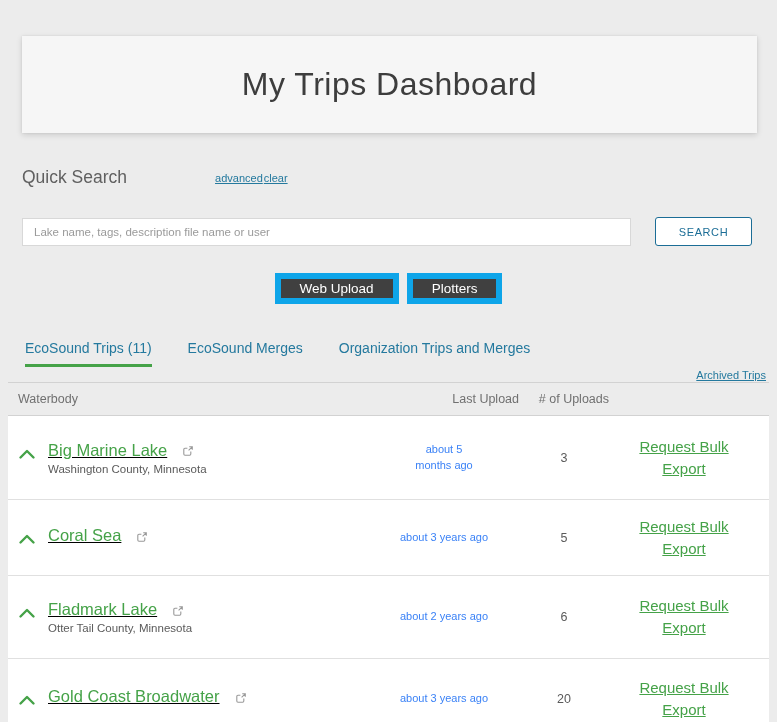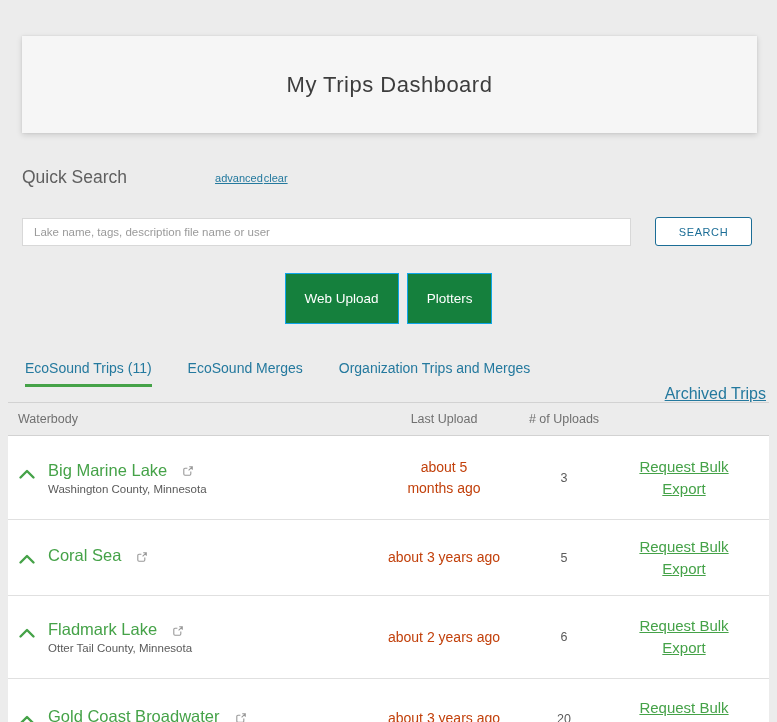--- a/index.html
+++ b/index.html
@@ -13,21 +13,21 @@
 
   
   .header-card {
     margin:36px 20px 0 22px;
     height:97px;
     background:#f6f6f6;
     box-shadow:0 2px 6px rgba(0,0,0,0.14), 0 0 2px rgba(0,0,0,0.08);
     display:flex; align-items:center; justify-content:center;
   }
   .header-title {
-    font-size:22px; font-weight:300; color:#3d3d3d; letter-spacing:0.5px;
+    font-size:32px; font-weight:300; color:#3d3d3d; letter-spacing:0.5px;
   }
 
   
   .qs-row {
     display:flex; align-items:center;
     margin:34px 22px 0 22px;
   }
   .qs-label { font-size:17.5px; color:#606060; }
   .qs-links { margin-left:88px; display:flex; gap:1px; align-items:baseline; }
   .qs-link { font-size:11px; color:#24799e; text-decoration:underline; cursor:pointer; }
@@ -47,73 +47,73 @@
   .search-btn {
     margin-left:24px; width:97px; height:29px;
     background:#fff; border:1.5px solid #1b6d96; border-radius:3px;
     color:#1b6d96; font-size:11px; letter-spacing:0.6px;
     font-family:"Liberation Sans", sans-serif; cursor:pointer;
   }
 
   
   .btn-row { display:flex; justify-content:center; gap:8px; margin-top:27px; }
   .olive-btn {
-    background:#15803d; color:#fff;
-    border:1px solid #0ea5e9;
-    height:51px; padding:0 19px;
+    background:#404040; color:#fff;
+    border:6px solid #0ea5e9;
+    height:31px; padding:0 19px;
     font-size:13.5px; font-family:"Liberation Sans", sans-serif;
     display:flex; align-items:center; cursor:pointer;
   }
 
   
   .tabs-row { display:flex; gap:36px; margin:36px 0 0 25px; }
   .tab {
     font-size:14px; color:#24799e; padding-bottom:8px; cursor:pointer;
     border-bottom:3px solid transparent;
   }
   .tab.active { border-bottom-color:#45a248; }
 
   .archived-row { text-align:right; margin:-2px 11px 4px 0; height:13px; }
-  .archived-link { font-size:16px; color:#24799e; text-decoration:underline; cursor:pointer; }
+  .archived-link { font-size:11px; color:#24799e; text-decoration:underline; cursor:pointer; }
 
   .divider { margin:0 8px; border-top:1px solid #d2d2d2; }
 
   
   .thead {
     display:grid;
     grid-template-columns:1fr 150px 90px 150px;
     margin:0 8px; padding:0 10px;
     height:32px; align-items:center;
     color:#707070; font-size:12.5px;
   }
-  .th-center { text-align:center; }
+  .th-center { text-align:right; }
 
   .table-body { margin:0 8px; background:#fff; }
   .trip-row {
     display:grid;
     grid-template-columns:1fr 150px 90px 150px;
     padding:0 10px;
     align-items:center;
     border-bottom:1px solid #e0e0e0;
   }
   .trip-row:nth-child(1) { height:84px; }
   .trip-row:nth-child(2) { height:76px; }
   .trip-row:nth-child(3) { height:83px; }
   .trip-row:nth-child(4) { height:80px; }
 
   .name-cell { display:flex; align-items:flex-start; }
   .chevron { width:30px; padding-top:5px; cursor:pointer; flex:none; }
-  .lake-line { display:flex; align-items:center; gap:16px; }
+  .lake-line { display:flex; align-items:center; gap:16px;text-decoration:underline; }
   .lake-name { font-size:16.5px; color:#45a248; text-decoration:none; cursor:pointer; }
   .ext { display:inline-flex; cursor:pointer; margin-top:2px; }
   .location { font-size:11.5px; color:#5a5a5a; margin-top:3px; }
   .location:empty { display:none; }
 
   .time-cell {
-    text-align:center; font-size:14px; color:#c2410c;
+    text-align:center; font-size:11px; color:#3b82f6;
     white-space:pre-line; line-height:1.45;
   }
   .count-cell { text-align:center; font-size:12.5px; color:#5a5a5a; }
   .action-cell { text-align:center; }
   .action-link {
     display:inline-block; max-width:100px;
     font-size:15px; color:#45a248; line-height:1.45; cursor:pointer;text-decoration:underline;
   }
 </style>
 </head>

